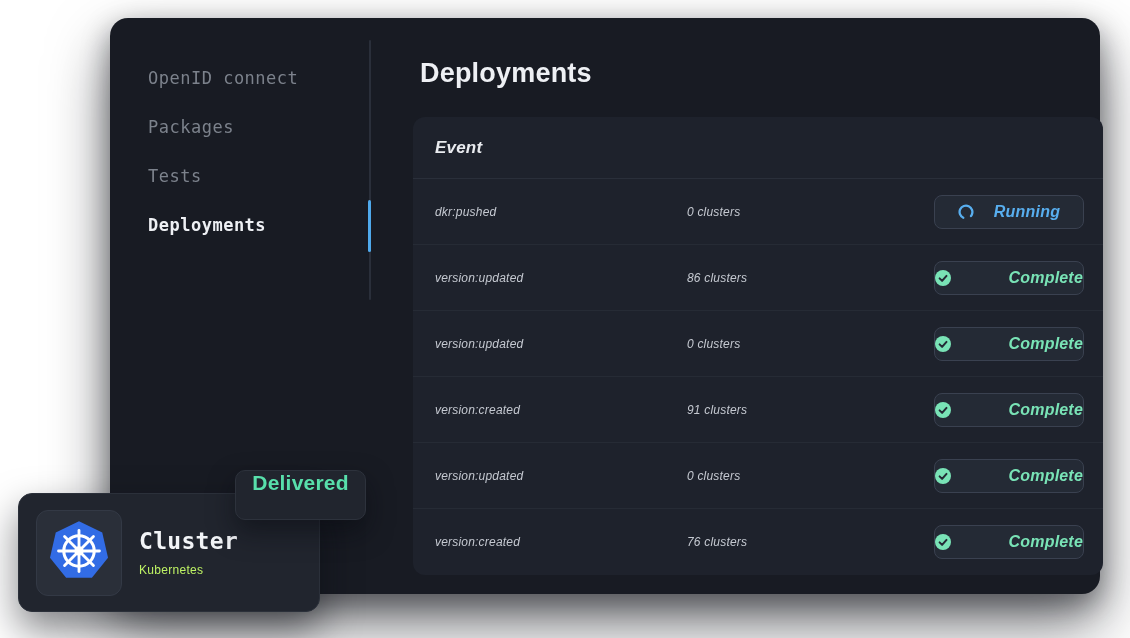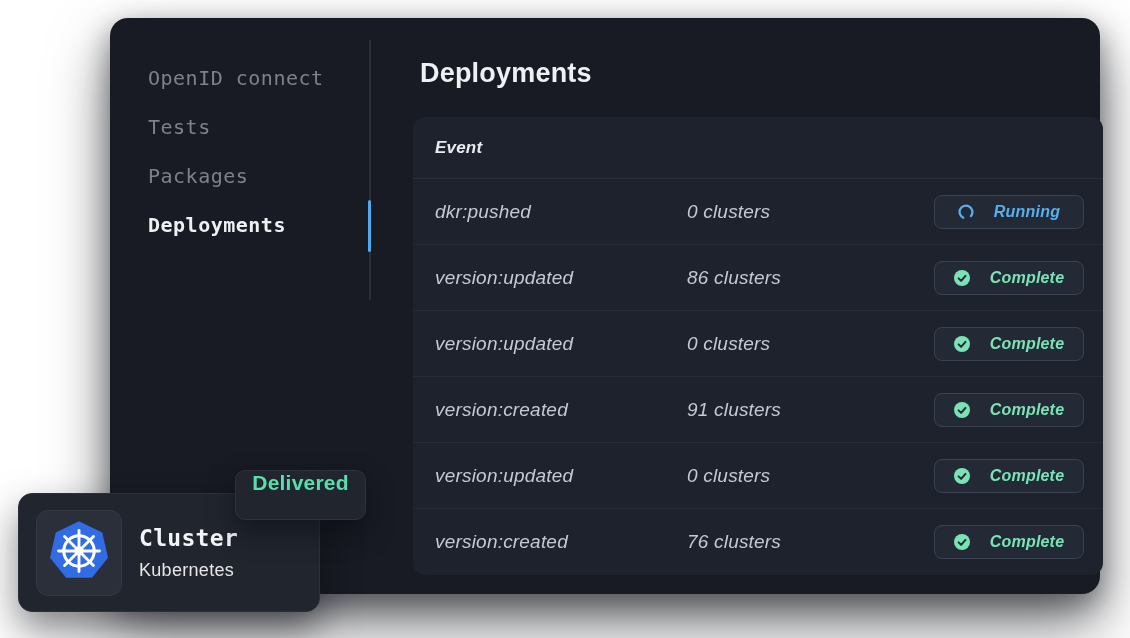--- a/index.html
+++ b/index.html
@@ -16,47 +16,47 @@
   .stage{position:relative;width:1130px;height:638px;overflow:hidden;background:var(--page-bg);}
 
   
   .window{position:absolute;left:110px;top:18px;width:990px;height:576px;
     background:var(--window-bg);border-radius:18px;
     box-shadow:0 30px 60px rgba(8,10,16,.55),0 10px 28px rgba(8,10,16,.4);}
 
   
   .sidebar{position:absolute;left:38px;top:49px;width:210px;list-style:none;}
   .sidebar li{height:22px;margin-bottom:27px;display:flex;align-items:center;
-    font-family:"DejaVu Sans Mono","Liberation Mono",monospace;font-size:20px;
+    font-family:"DejaVu Sans Mono","Liberation Mono",monospace;font-size:17px;
     letter-spacing:.5px;color:var(--text-dim);cursor:pointer;white-space:nowrap;}
   .sidebar li.active{color:var(--text-bright);font-weight:700;}
   .sidebar-divider{position:absolute;left:259px;top:22px;width:2px;height:260px;
     background:var(--divider);border-radius:1px;}
   .active-indicator{position:absolute;left:258px;top:182px;width:3px;height:52px;
     background:var(--accent-blue);border-radius:2px;}
 
   
   .page-title{position:absolute;left:310px;top:38px;font-size:27px;line-height:34px;
     font-weight:700;color:var(--text-bright);letter-spacing:.2px;}
   .table-card{position:absolute;left:303px;top:99px;width:690px;height:458px;
     background:var(--card-bg);border-radius:12px;overflow:hidden;font-style:italic;}
   .thead,.trow{display:grid;grid-template-columns:252px 247px 1fr;
     align-items:center;padding:0 22px;}
   .thead{height:62px;border-bottom:1px solid var(--divider);}
   .thead .th{font-size:17px;font-weight:700;color:#e9ebef;letter-spacing:.2px;}
   .trow{height:66px;border-bottom:1px solid var(--row-divider);}
   .trow:last-child{border-bottom:none;}
-  .td{font-size:19px;color:var(--text-cell);letter-spacing:.2px;}
+  .td{font-size:12px;color:var(--text-cell);letter-spacing:.2px;}
 
   
   .badge{display:inline-flex;align-items:center;justify-content:center;gap:20px;
     width:150px;height:34px;border-radius:8px;background:var(--badge-bg);
     border:1px solid var(--badge-border);font-size:16px;font-weight:700;letter-spacing:.2px;}
   .badge.running{color:var(--running-blue);}
-  .badge.complete{color:var(--green);}
+  .badge.complete{color:var(--green);justify-content:space-between;}
   .badge svg{flex:0 0 auto;}
   .check-bg{fill:var(--green);}
   .check-mark{stroke:var(--badge-bg);}
   .spin-arc{stroke:var(--running-blue);}
 
   
   .chip{position:absolute;left:235px;top:470px;width:131px;height:50px;z-index:3;
     background:var(--overlay-card-bg);border:1px solid #2d323c;border-radius:10px;
     display:flex;justify-content:center;
     box-shadow:0 12px 26px rgba(8,10,16,.5);
@@ -65,40 +65,40 @@
   
   .cluster-card{position:absolute;left:18px;top:493px;width:302px;height:119px;z-index:2;
     background:var(--overlay-card-bg);border:1px solid #2b303a;border-radius:14px;
     box-shadow:0 18px 38px rgba(8,10,16,.5);display:flex;align-items:center;padding:0 17px;}
   .k8s-tile{width:86px;height:86px;border-radius:12px;background:var(--tile-bg);
     border:1px solid #333945;display:flex;align-items:center;justify-content:center;flex:0 0 auto;}
   .k8s-hept{fill:var(--k8s-blue);}
   .cluster-meta{margin-left:17px;display:flex;flex-direction:column;gap:9px;}
   .cluster-title{font-family:"DejaVu Sans Mono","Liberation Mono",monospace;
     font-size:23px;font-weight:700;color:#f2f4f7;letter-spacing:.3px;}
-  .cluster-sub{font-size:18px;color:#e5e5e5;letter-spacing:.3px;}
+  .cluster-sub{font-size:12px;color:#bef264;letter-spacing:.3px;}
 </style>
 </head>
 <body>
 
 <div class="stage">
 
   <div class="window">
 
     <ul class="sidebar">
   <li>
           <span>OpenID connect</span>
         </li>
 
   <li>
+          <span>Packages</span>
+        </li>
+
+  <li>
           <span>Tests</span>
-        </li>
-
-  <li>
-          <span>Packages</span>
         </li>
 
   <li class="active">
           <span>Deployments</span>
         </li>
 
 </ul>
     <div class="sidebar-divider"></div>
     <div class="active-indicator"></div>
 

